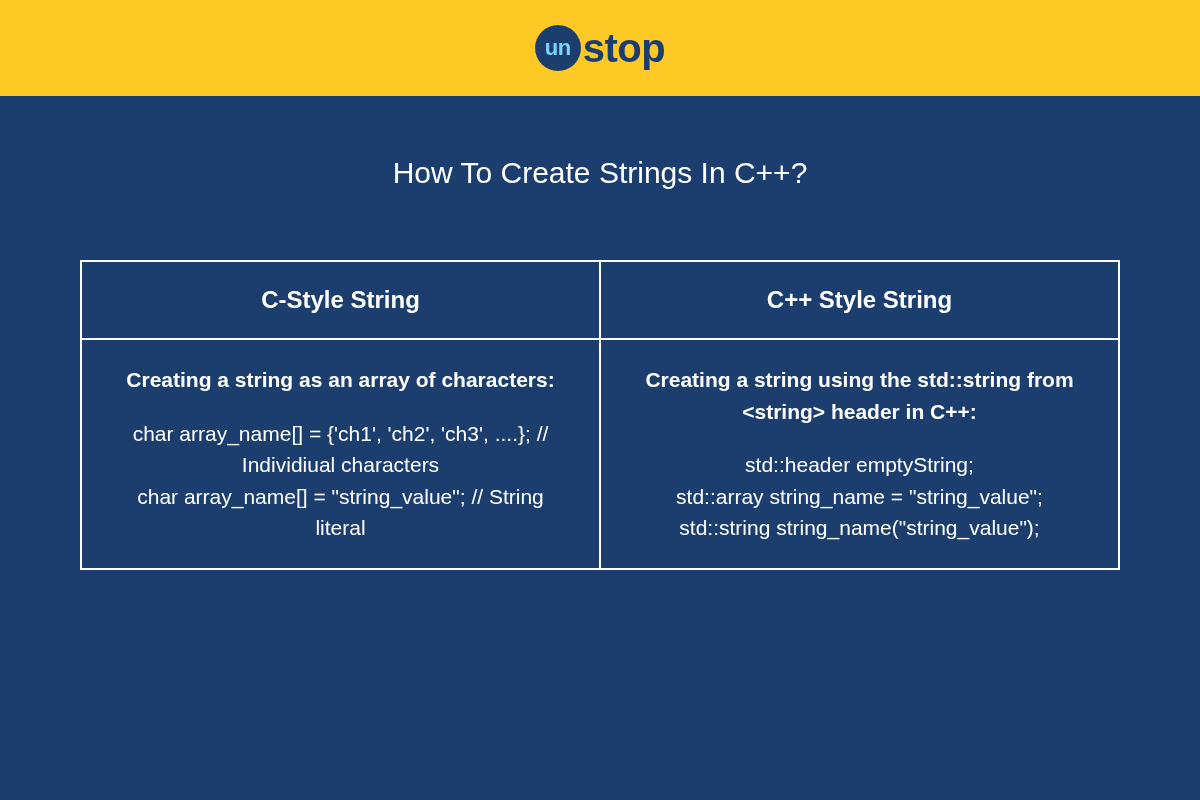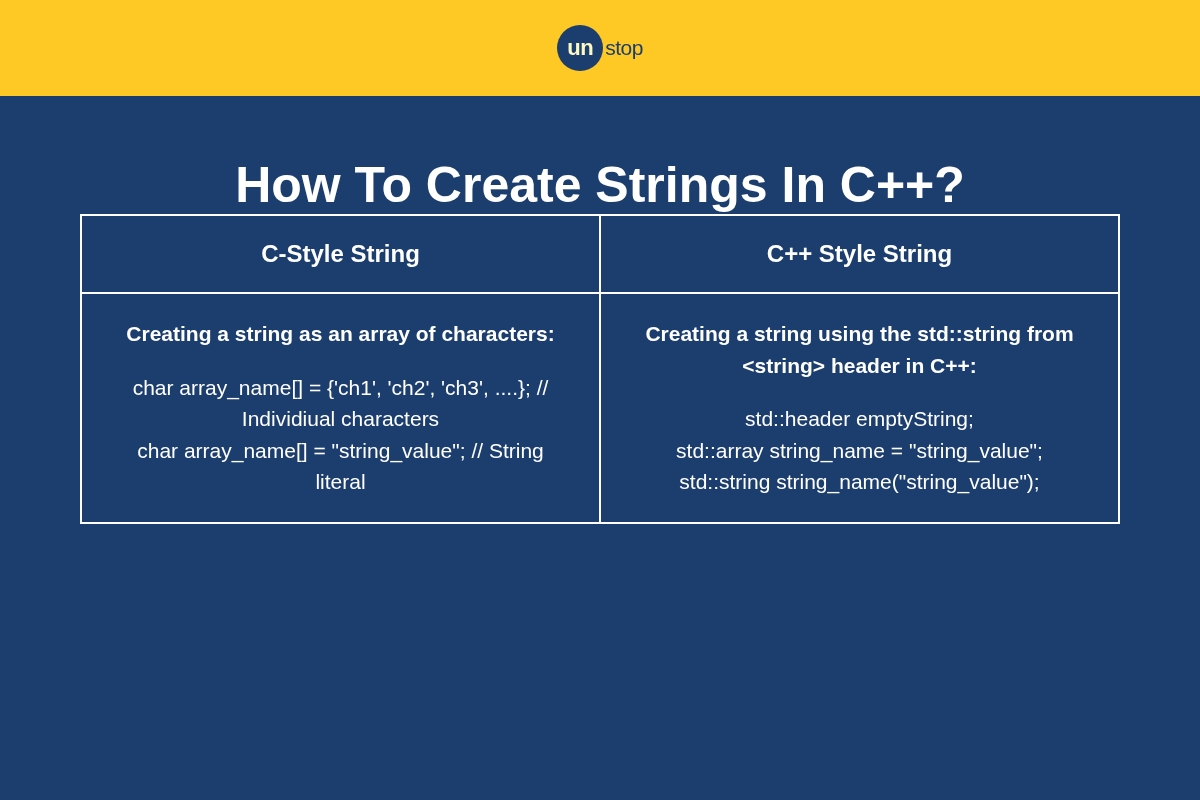--- a/index.html
+++ b/index.html
@@ -24,45 +24,46 @@
     gap: 2px;
   }
   .logo-circle {
     width: 46px;
     height: 46px;
     border-radius: 50%;
     background: #1c3e6e;
     display: flex;
     align-items: center;
     justify-content: center;
-    color: #fef9c3;
+    color: #7dd3fc;
     font-weight: 700;
     font-size: 22px;
     letter-spacing: -0.5px;
   }
   .logo-text {
     color: #1c3e6e;
-    font-size: 21px;
-    font-weight: 400;
+    font-size: 40px;
+    font-weight: 700;
     letter-spacing: -0.5px;
   }
   .content {
     width: 100%;
     height: calc(100% - 96px);
     background: #1c3e6e;
     color: #ffffff;
     display: flex;
     flex-direction: column;
     align-items: center;
     padding: 60px 80px 40px 80px;
   }
   .title {
-    font-size: 50px;
-    font-weight: 700;
+    font-size: 30px;
+    font-weight: 400;
     text-align: center;
+    margin-bottom: 70px;
   }
   .table {
     width: 100%;
     border-collapse: collapse;
   }
   .table td, .table th {
     border: 2px solid #ffffff;
     padding: 24px 32px;
     text-align: center;
     vertical-align: middle;

